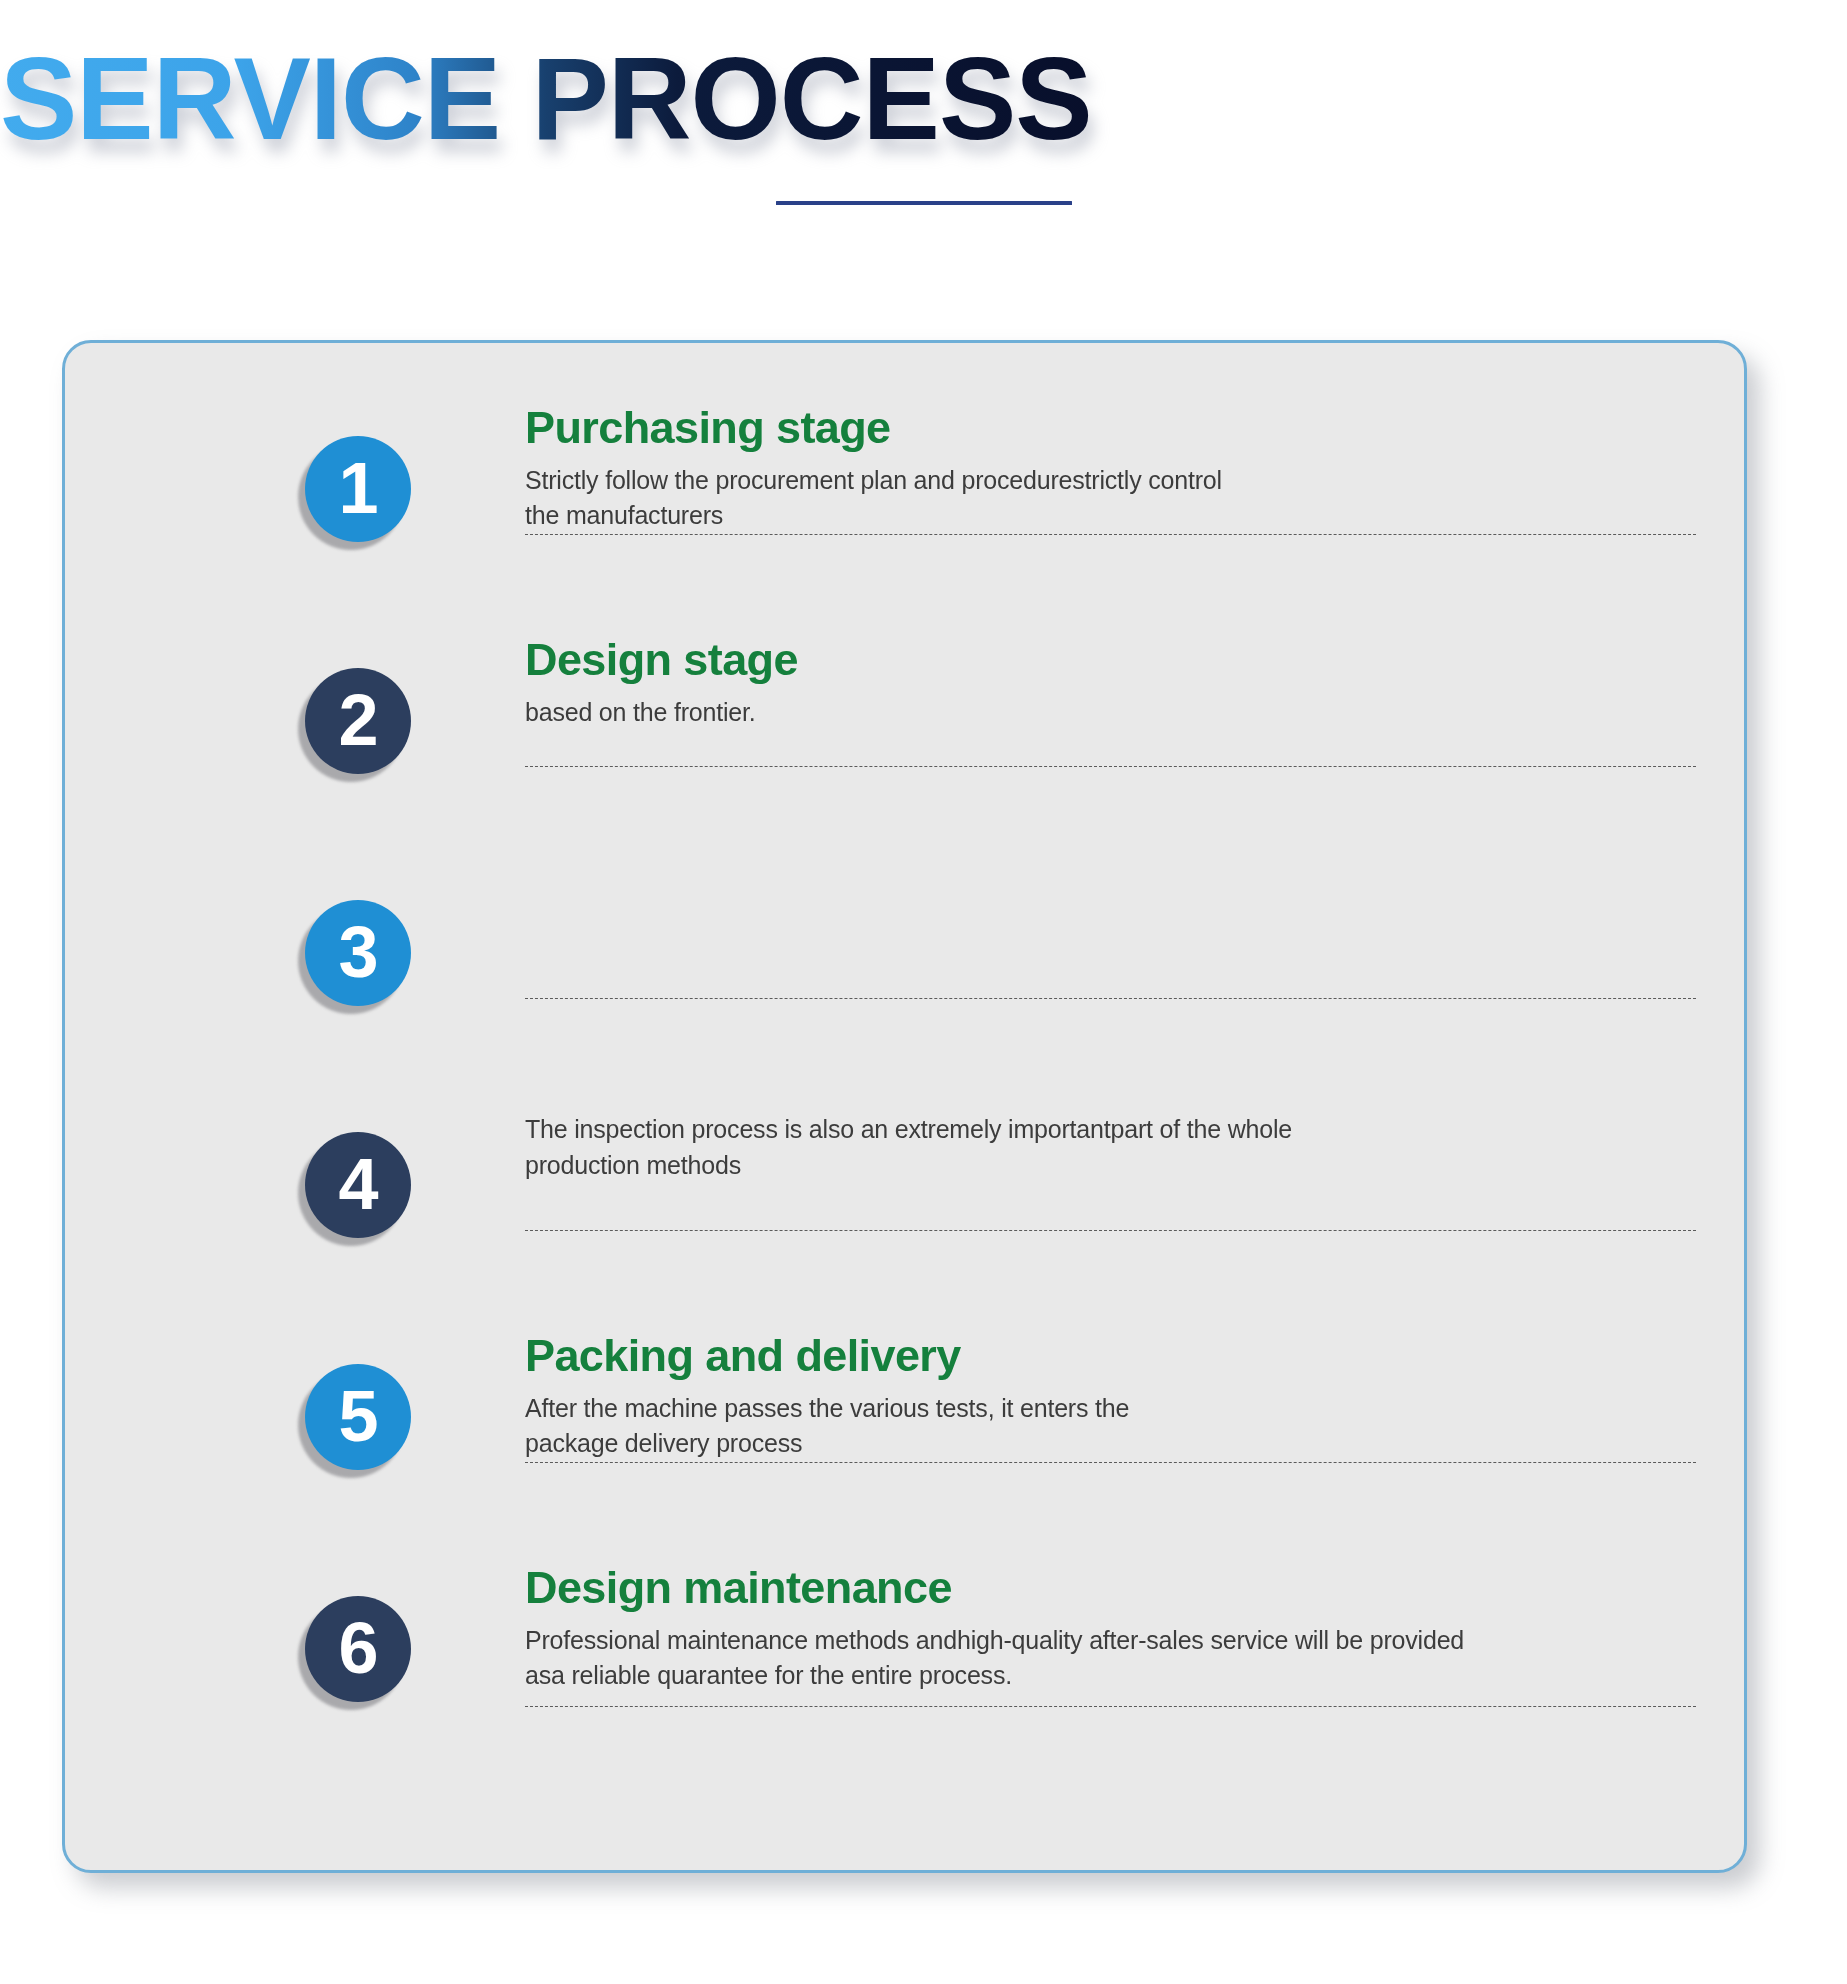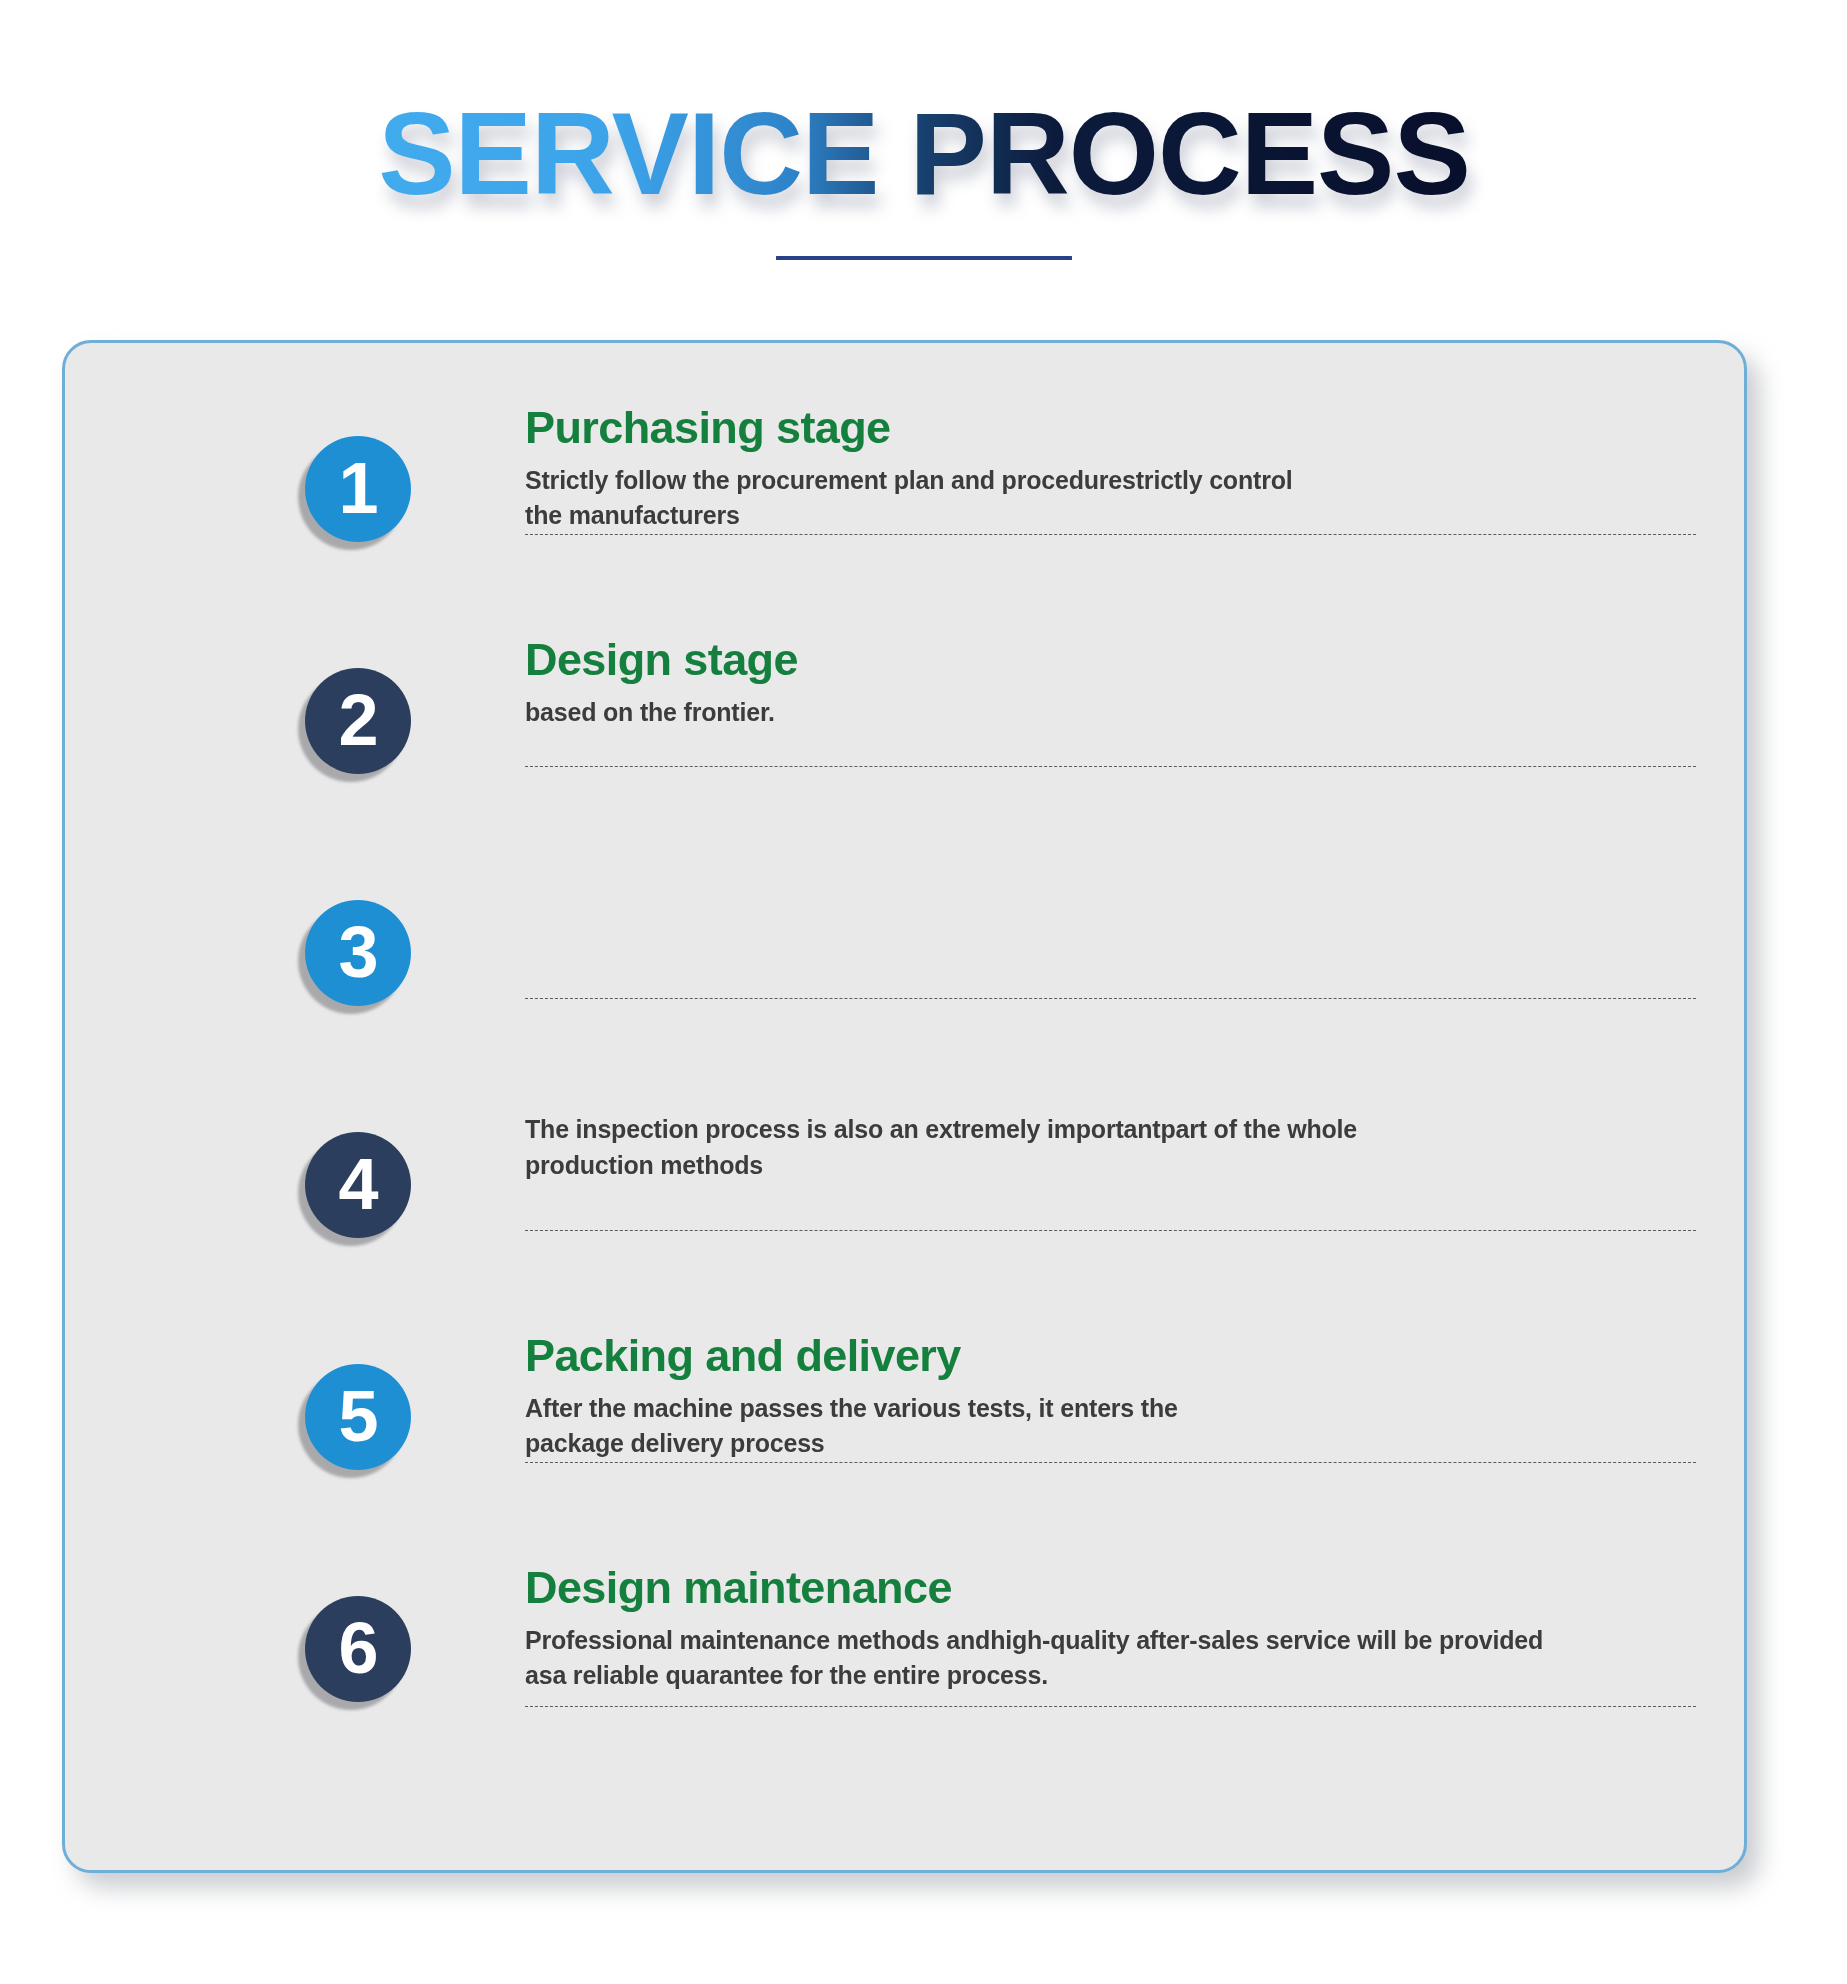--- a/index.html
+++ b/index.html
@@ -13,22 +13,22 @@
     height: 1985px;
     font-family: "Liberation Sans", "DejaVu Sans", sans-serif;
     -webkit-font-smoothing: antialiased;
     overflow: hidden;
     position: relative;
   }
 
   
   .header {
     width: 100%;
-    padding-top: 96px;
-    text-align: center;
+    padding-top: 41px;
+    text-align: left;
     position: relative;
   }
 
   .page-title {
     font-size: 116px;
     font-weight: bold;
     letter-spacing: -1px;
     line-height: 1.0;
     margin: 0;
     display: inline-block;
@@ -145,21 +145,21 @@
     letter-spacing: -0.6px;
     white-space: nowrap;
   }
 
   .step-desc {
     margin: 11px 0 0 0;
     font-size: 25px;
     line-height: 1.42;
     color: #3C3C3C;
     font-stretch: condensed;
-    font-weight: 700;
+    font-weight: 400;
     letter-spacing: -0.2px;
   }
 
   .step-desc span { display: block; white-space: nowrap; }
 
   .step-rule {
     position: absolute;
     left: 460px;
     width: 1171px;
     height: 0;

